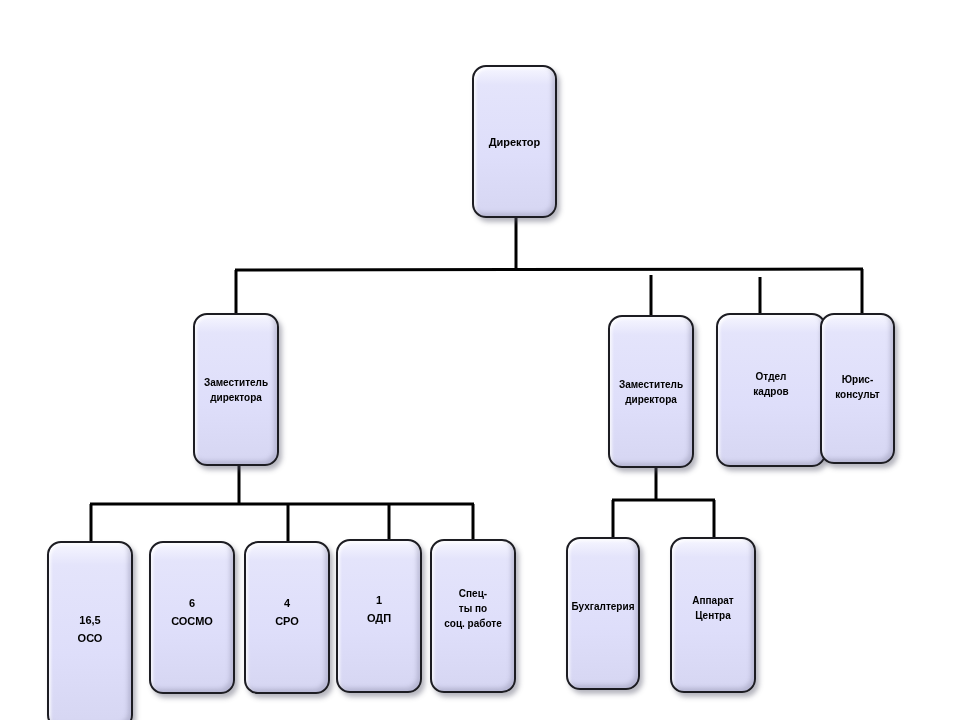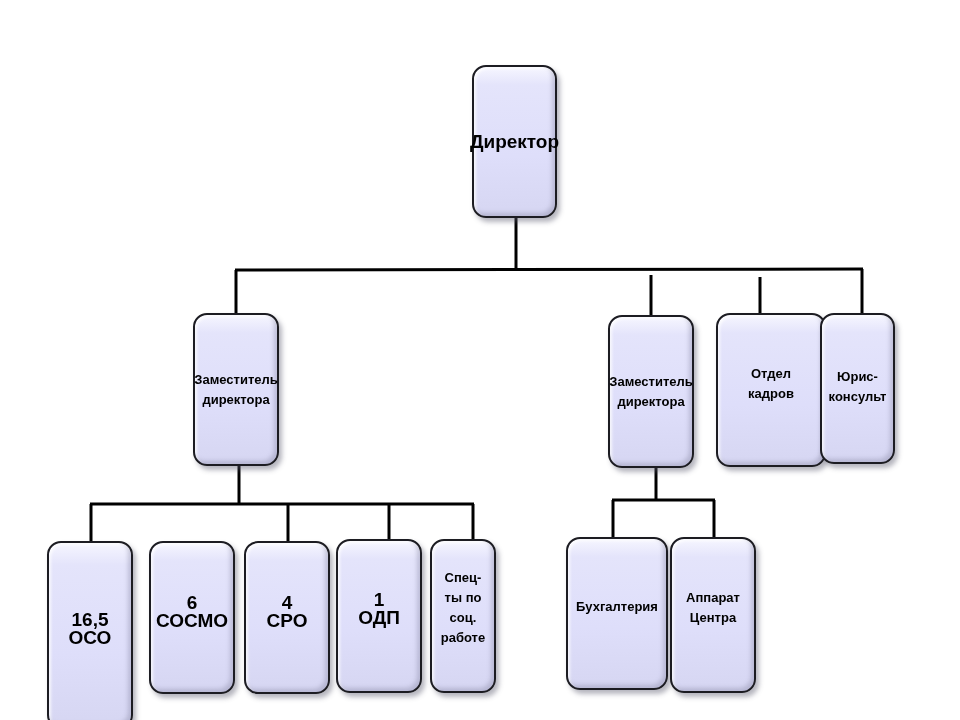--- a/index.html
+++ b/index.html
@@ -7,24 +7,24 @@
            font-family: "Liberation Sans", sans-serif; }
     #lines { position: absolute; left: 0; top: 0; width: 960px; height: 720px; }
     .box {
       position: absolute;
       box-sizing: border-box;
       border: 2px solid #1c1c22;
       border-radius: 14px;
       background: linear-gradient(180deg, #f6f6ff 0%, #e4e4fb 12%, #dedefa 60%, #d6d6f2 100%);
       box-shadow: 3px 4px 5px rgba(90,90,110,0.45), inset -3px -3px 4px rgba(120,120,150,0.35), inset 2px 2px 3px rgba(255,255,255,0.8);
       display: flex; align-items: center; justify-content: center; text-align: center;
-      color: #000; font-weight: bold; font-size: 13px; line-height: 20px;
+      color: #000; font-weight: bold; font-size: 10px; line-height: 15px;
     }
     .box span { display: block; white-space: pre-line; }
-    .big { font-size: 19px; line-height: 18px; }
+    .big { font-size: 11px; line-height: 18px; }
   </style>
 </head>
 <body>
 
 <svg id="lines" xmlns="http://www.w3.org/2000/svg">
   <g stroke="#000" stroke-width="3" fill="none">
 
     <line x1="516" y1="216" x2="516" y2="270"></line>
     <line x1="235" y1="270" x2="863" y2="269"></line>
     <line x1="236" y1="270" x2="236" y2="315"></line>
@@ -83,26 +83,26 @@
 <div class="box big" style="left:244px; top:541px; width:86px; height:153px;">
   <span style="margin-top:-12px;">4
 СРО</span>
 </div>
 
 <div class="box big" style="left:336px; top:539px; width:86px; height:154px;">
   <span style="margin-top:-14px;">1
 ОДП</span>
 </div>
 
-<div class="box" style="left:430px; top:539px; width:66px; height:154px;">
+<div class="box" style="left:430px; top:539px; width:86px; height:154px;">
   <span style="margin-top:-16px;">Спец-
 ты по
 соц. работе</span>
 </div>
 
-<div class="box" style="left:566px; top:537px; width:102px; height:153px;">
+<div class="box" style="left:566px; top:537px; width:74px; height:153px;">
   <span style="margin-top:-14px;">Бухгалтерия</span>
 </div>
 
 <div class="box" style="left:670px; top:537px; width:86px; height:156px;">
   <span style="margin-top:-14px;">Аппарат
 Центра</span>
 </div>
 
 </body></html>

